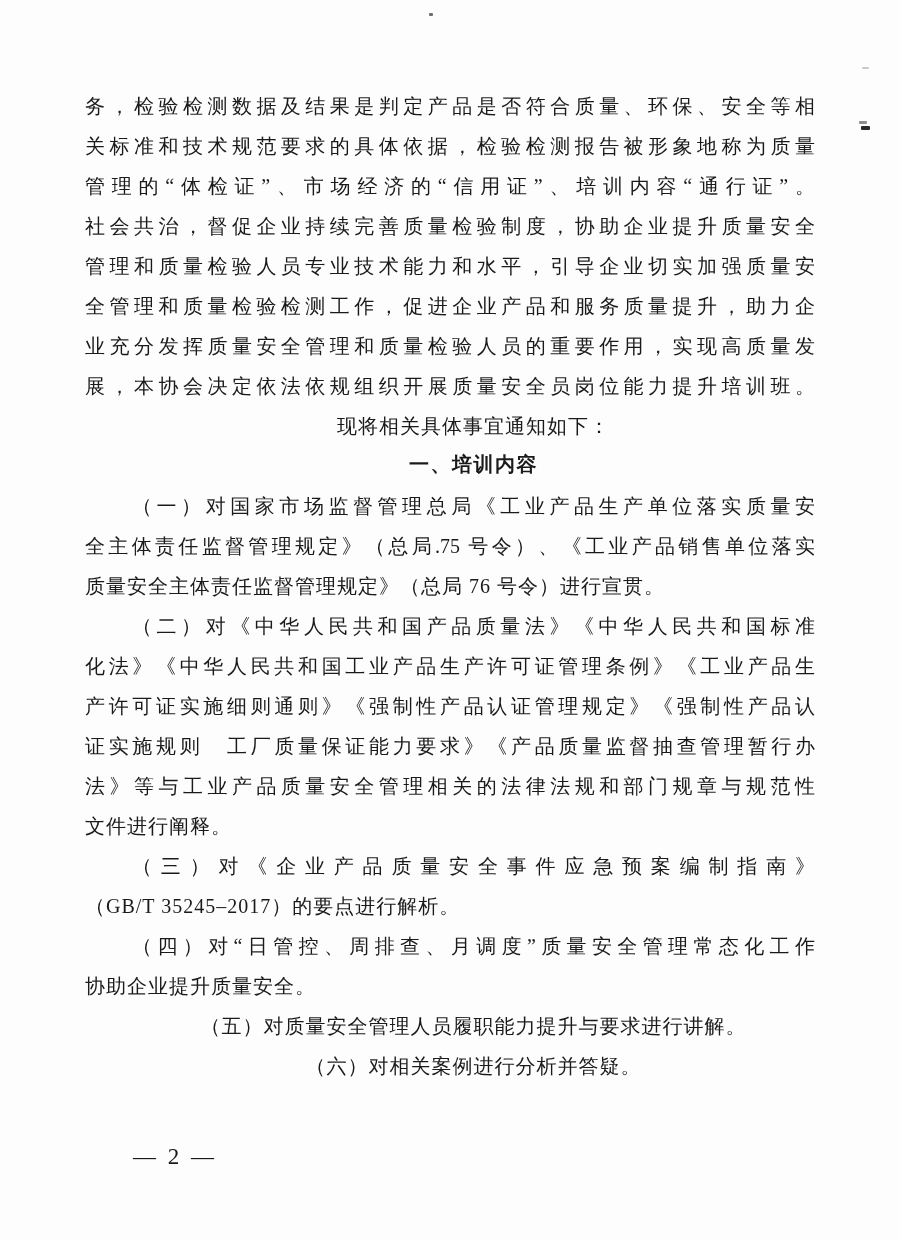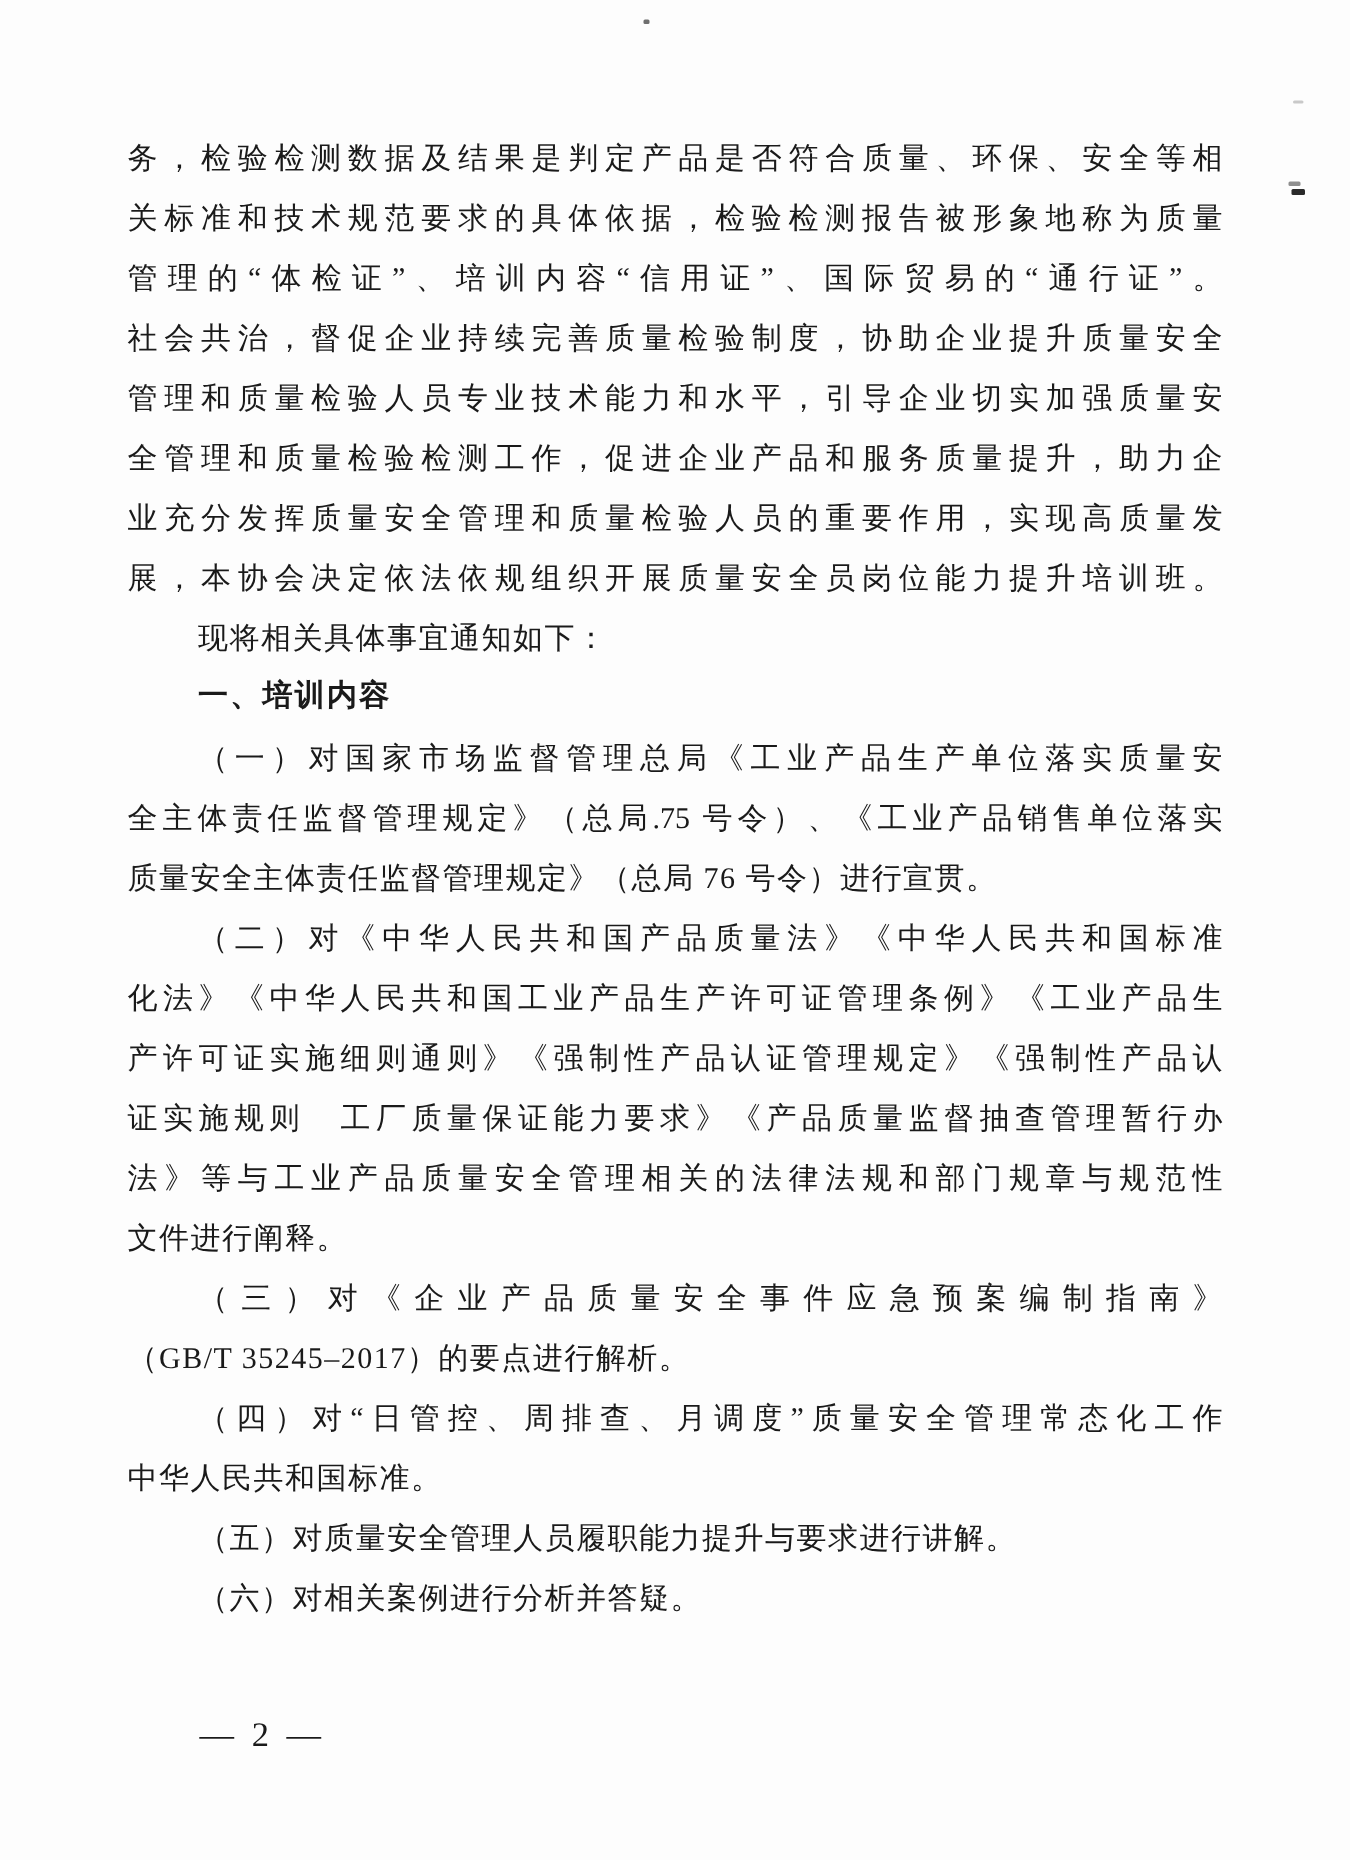--- a/index.html
+++ b/index.html
@@ -27,21 +27,21 @@
     letter-spacing: 1px;
     white-space: nowrap;
   }
   
   .j {
     white-space: normal;
     letter-spacing: 0;
     text-align: justify;
     text-align-last: justify;
   }
-  .ind { text-indent: 47px; }
+  .ind { text-indent: 47px; text-align: center; }
   .b {
     font-weight: 700;
     letter-spacing: 1.5px;
     font-family: Liberation Mono, monospace;
   }
   .page-number {
     position: absolute;
     left: 133px; top: 1137px;
     height: 40px; line-height: 40px;
     font-size: 23px;
@@ -57,41 +57,41 @@
   .speck-4 { left: 861px; top: 126px; width: 9px; height: 4px; background: #2a2a2a; }
 </style>
 </head>
 <body>
 
 <div class="page">
 
   <div class="doc">
     <div class="ln j">务，检验检测数据及结果是判定产品是否符合质量、环保、安全等相</div>
     <div class="ln j">关标准和技术规范要求的具体依据，检验检测报告被形象地称为质量</div>
-    <div class="ln j">管理的“体检证”、培训内容“信用证”、国际贸易的“通行证”。</div>
+    <div class="ln j">管理的“体检证”、市场经济的“信用证”、培训内容“通行证”。</div>
     <div class="ln j">社会共治，督促企业持续完善质量检验制度，协助企业提升质量安全</div>
     <div class="ln j">管理和质量检验人员专业技术能力和水平，引导企业切实加强质量安</div>
     <div class="ln j">全管理和质量检验检测工作，促进企业产品和服务质量提升，助力企</div>
     <div class="ln j">业充分发挥质量安全管理和质量检验人员的重要作用，实现高质量发</div>
     <div class="ln j">展，本协会决定依法依规组织开展质量安全员岗位能力提升培训班。</div>
     <div class="ln ind">现将相关具体事宜通知如下：</div>
     <div class="ln ind b">一、培训内容</div>
     <div class="ln ind j">（一）对国家市场监督管理总局《工业产品生产单位落实质量安</div>
     <div class="ln j">全主体责任监督管理规定》（总局.75 号令）、《工业产品销售单位落实</div>
     <div class="ln">质量安全主体责任监督管理规定》（总局 76 号令）进行宣贯。</div>
     <div class="ln ind j">（二）对《中华人民共和国产品质量法》《中华人民共和国标准</div>
     <div class="ln j">化法》《中华人民共和国工业产品生产许可证管理条例》《工业产品生</div>
     <div class="ln j">产许可证实施细则通则》《强制性产品认证管理规定》《强制性产品认</div>
     <div class="ln j">证实施规则　工厂质量保证能力要求》《产品质量监督抽查管理暂行办</div>
     <div class="ln j">法》等与工业产品质量安全管理相关的法律法规和部门规章与规范性</div>
     <div class="ln">文件进行阐释。</div>
     <div class="ln ind j">（三）对《企业产品质量安全事件应急预案编制指南》</div>
     <div class="ln">（GB/T 35245–2017）的要点进行解析。</div>
     <div class="ln ind j">（四）对“日管控、周排查、月调度”质量安全管理常态化工作</div>
-    <div class="ln">中华人民共和国标准。</div>
+    <div class="ln">协助企业提升质量安全。</div>
     <div class="ln ind">（五）对质量安全管理人员履职能力提升与要求进行讲解。</div>
     <div class="ln ind">（六）对相关案例进行分析并答疑。</div>
   </div>
 
   <div class="page-number">— 2 —</div>
 
   <div class="speck speck-1"></div>
   <div class="speck speck-2"></div>
   <div class="speck speck-3"></div>
   <div class="speck speck-4"></div>

